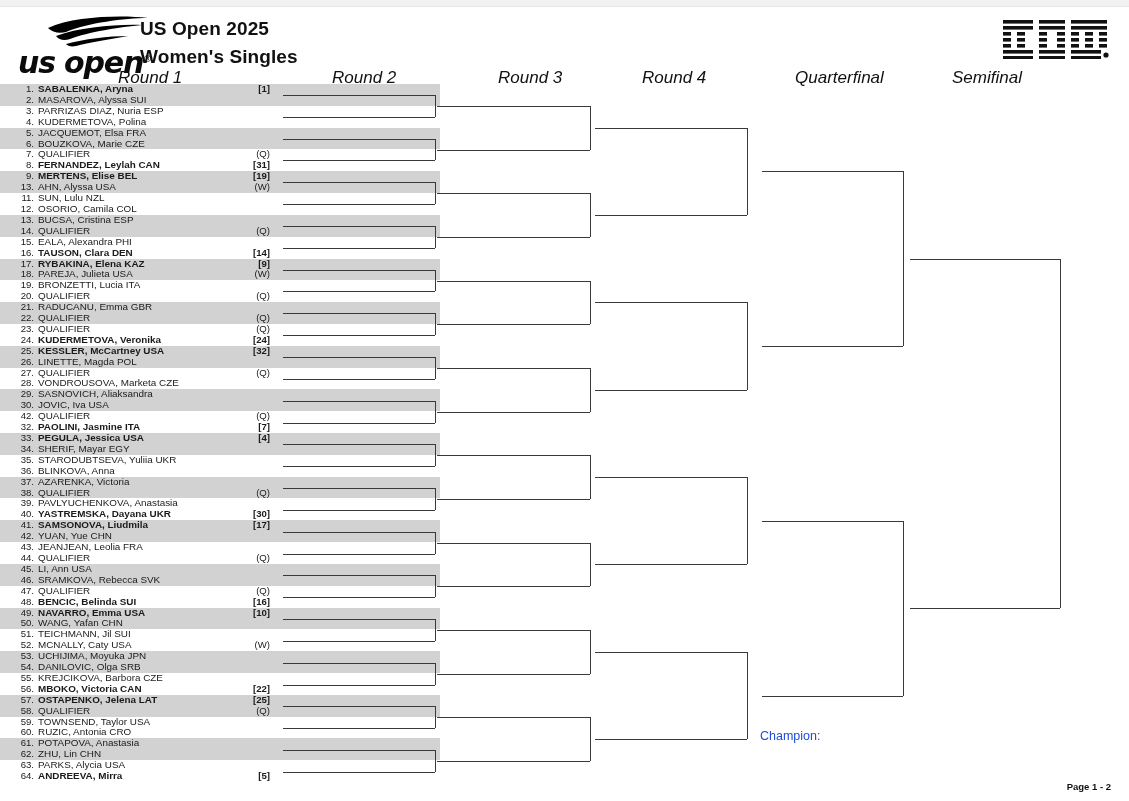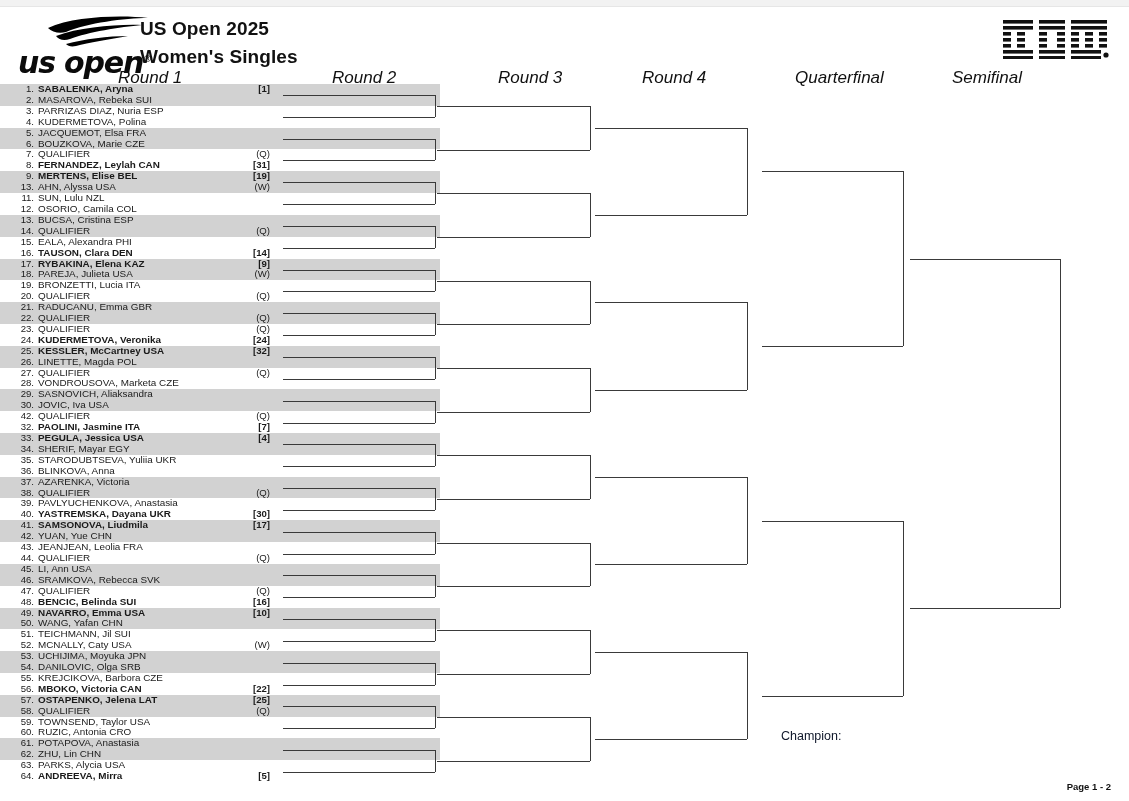--- a/index.html
+++ b/index.html
@@ -33,21 +33,21 @@
   .num{position:absolute;left:8px;width:26px;text-align:right;font-size:9.6px;color:#1a1a1a;}
   .nm{position:absolute;left:38px;font-size:9.9px;color:#1a1a1a;}
   .row.seeded .nm{font-weight:bold;}
   .sd{position:absolute;left:214px;width:56px;text-align:right;font-size:9.6px;color:#1a1a1a;}
   .row.seeded .sd{font-weight:bold;}
 
   
   .h{position:absolute;height:0;border-top:1.6px solid #3a3a3a;}
   .v{position:absolute;width:0;border-left:1.6px solid #3a3a3a;}
 
-  .champion{position:absolute;left:760px;top:729px;font-size:12.5px;color:#0f172a;margin-left:21px;}
+  .champion{position:absolute;left:760px;top:729px;font-size:12.5px;color:#1d4ed8;}
   .pagefoot{position:absolute;right:18px;bottom:9px;font-size:9.5px;font-weight:bold;color:#111;}
 </style>
 </head>
 <body>
 
 <div id="sheet">
 
   <div class="topstrip"></div>
 
   <div class="logo-wrap">
@@ -111,21 +111,21 @@
     </div>
 
   <div id="draw">
       <div class="row shade seeded">
         <span class="num">1.</span>
         <span class="nm">SABALENKA, Aryna</span>
         <span class="sd">[1]</span>
       </div>
       <div class="row shade">
         <span class="num">2.</span>
-        <span class="nm">MASAROVA, Rebeka SUI</span>
+        <span class="nm">MASAROVA, Alyssa SUI</span>
         <span class="sd"></span>
       </div>
       <div class="row">
         <span class="num">3.</span>
         <span class="nm">PARRIZAS DIAZ, Nuria ESP</span>
         <span class="sd"></span>
       </div>
       <div class="row">
         <span class="num">4.</span>
         <span class="nm">KUDERMETOVA, Polina</span>

